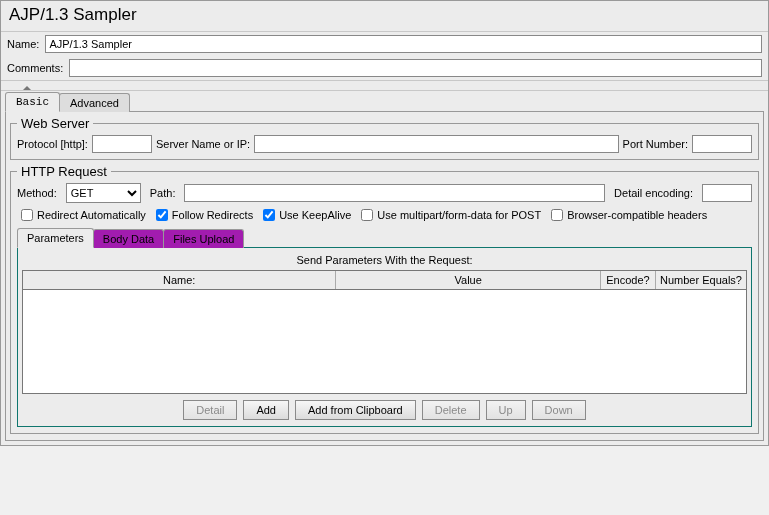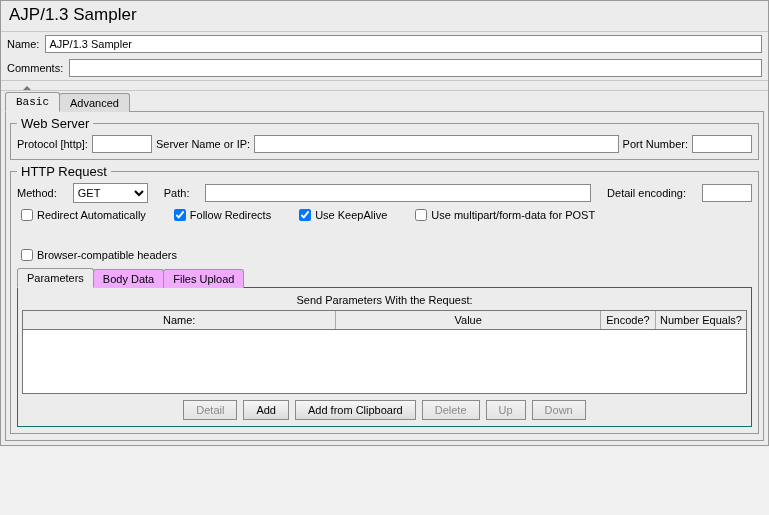--- a/index.html
+++ b/index.html
@@ -22,32 +22,32 @@
   .tabbody{flex:1;border:1px solid #999;margin:0 4px 4px 4px;padding:4px 4px 2px 4px;display:flex;flex-direction:column;min-height:0;}
 
   
   fieldset{border:1px solid #999;margin:0 0 4px 0;padding:4px 6px 6px 6px;}
   legend{padding:0 4px;font-size:13px;}
   .ws-row{display:flex;align-items:center;gap:4px;}
   .ws-row input.proto{width:60px;}
   .ws-row input.server{flex:1;}
   .ws-row input.port{width:60px;}
 
-  .hr-row1{display:flex;align-items:center;gap:16px;margin-bottom:6px;}
+  .hr-row1{display:flex;align-items:center;gap:9px;margin-bottom:6px;}
   .hr-row1 select{width:75px;}
   .hr-row1 input.path{flex:1;}
   .hr-row1 input.enc{width:50px;}
 
-  .cb-row{display:flex;align-items:center;gap:28px;flex-wrap:wrap;padding-left:4px;}
+  .cb-row{display:flex;align-items:center;gap:10px;flex-wrap:wrap;padding-left:4px;}
   .cb{display:inline-flex;align-items:center;gap:4px;}
   .cb input{margin:0;width:12px;height:12px;}
 
   
   .tabs2{display:flex;align-items:flex-end;gap:0;margin-top:6px;}
-  .tabs2 .tab{padding:3px 9px;border:1px solid #999;border-bottom:none;background:#f0abfc;border-top-left-radius:3px;border-top-right-radius:3px;margin-right:-1px;position:relative;top:1px;cursor:pointer;}
+  .tabs2 .tab{padding:3px 9px;border:1px solid #999;border-bottom:none;background:#a21caf;border-top-left-radius:3px;border-top-right-radius:3px;margin-right:-1px;position:relative;top:1px;cursor:pointer;}
   .tabs2 .tab.active{background:#ececec;border-bottom:1px solid #ececec;z-index:2;}
   .inner-body{flex:1;border:1px solid #0f766e;padding:4px;display:flex;flex-direction:column;min-height:0;justify-content:flex-end;}
   .params-title{text-align:center;padding:2px 0 4px 0;}
 
   
   .tbl{flex:1;border:1px solid #777;background:#fff;min-height:0;display:flex;flex-direction:column;}
   .tbl-head{display:flex;background:#ececec;border-bottom:1px solid #777;}
   .tbl-head .col{border-right:1px solid #aaa;padding:3px 4px;text-align:center;overflow:hidden;white-space:nowrap;box-sizing:border-box;}
   .col-name{flex:1 1 45%;}
   .col-val{flex:1 1 38%;}

